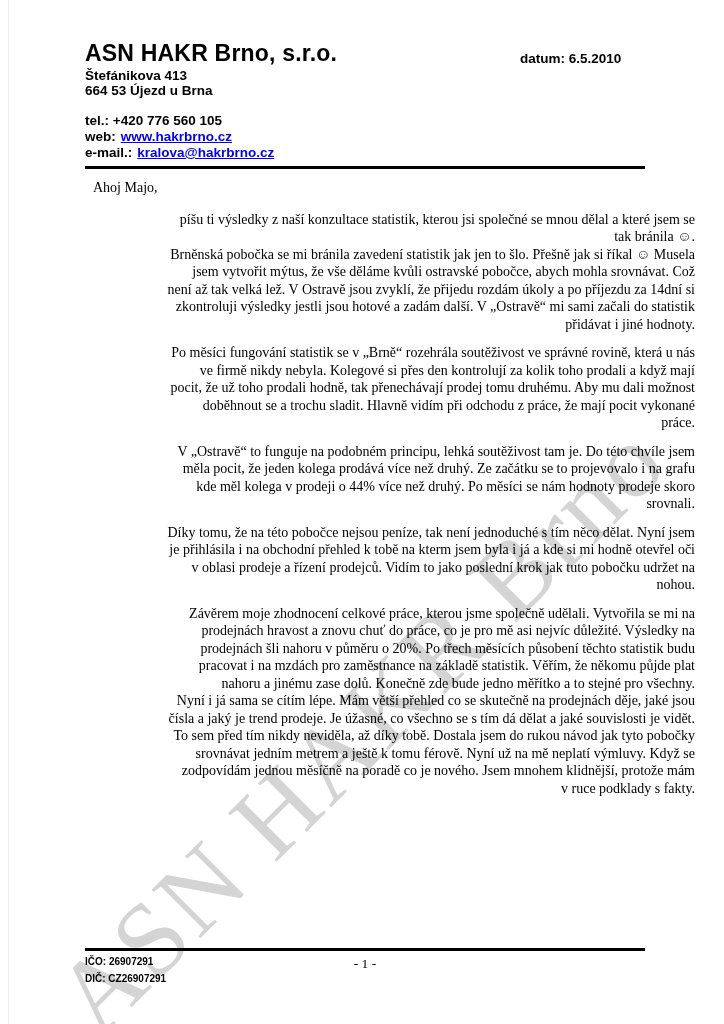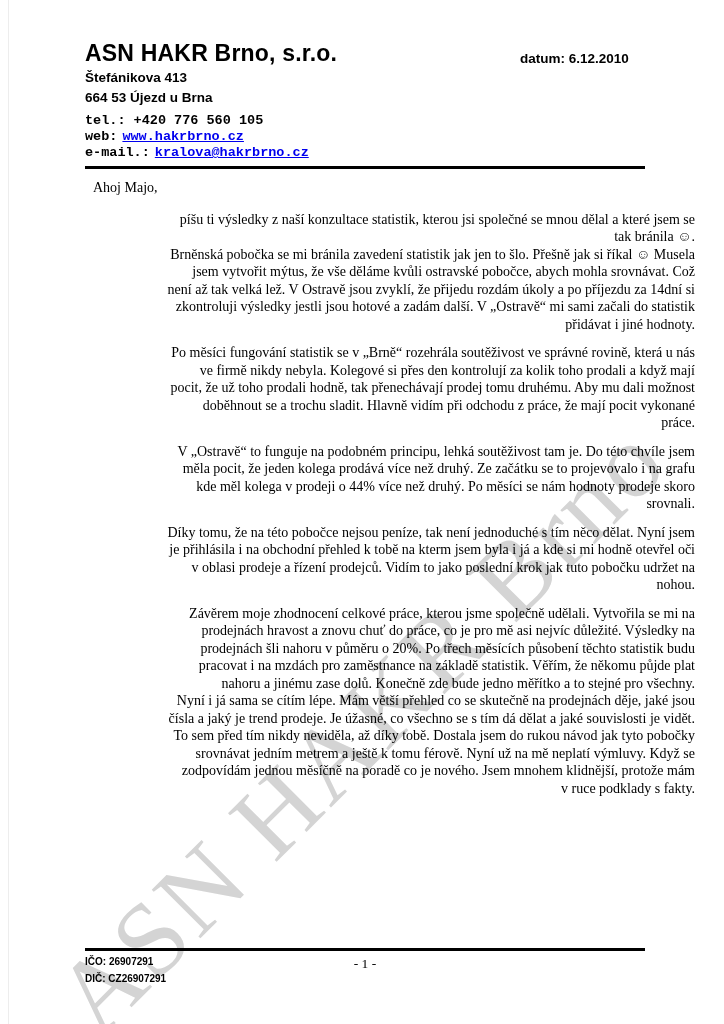--- a/index.html
+++ b/index.html
@@ -39,26 +39,26 @@
     font-weight:bold; font-size:23px; letter-spacing:0.2px;
   }
   .date {
     position:absolute; left:520px; top:51px;
     font-family:"Liberation Sans", sans-serif;
     font-weight:bold; font-size:13.5px;
   }
   .address {
     position:absolute; left:85px; top:68px;
     font-family:"Liberation Sans", sans-serif;
-    font-weight:bold; font-size:13.5px; line-height:20px;
+    font-weight:bold; font-size:13.5px; line-height:15px;
     white-space:pre;
   }
   .contact {
     position:absolute; left:85px; top:113px;
-    font-family:Liberation Mono, monospace;
+    font-family:Liberation Sans, sans-serif;
     font-weight:bold; font-size:13.5px; line-height:16px;
   }
   .contact-line span { margin-right:5px; }
   .contact a { color:#0000ee; font-weight:bold; text-decoration:underline; }
 
   .rule-top    { position:absolute; left:85px; top:166px; width:560px; height:3px; background:#000; }
   .rule-bottom { position:absolute; left:85px; top:948px; width:560px; height:3px; background:#000; }
 
   .letter-body {
     position:absolute; left:85px; top:179px; width:610px;
@@ -83,21 +83,21 @@
 <body>
 
 <div class="page">
   <div class="scan-line"></div>
 
   <div class="watermark">ASN HAKR Brno</div>
 
   <div class="content">
 
     <div class="company">ASN HAKR Brno, s.r.o.</div>
-    <div class="date">datum: 6.12.2010</div>
+    <div class="date">datum: 6.5.2010</div>
     <div class="address">Štefánikova 413
 664 53 Újezd u Brna</div>
 
     <div class="contact">
       <div class="contact-line">tel.: +420 776 560 105</div>
       <div class="contact-line"><span>web:</span><a href="#">www.hakrbrno.cz</a></div>
       <div class="contact-line"><span>e-mail.:</span><a href="#">kralova@hakrbrno.cz</a></div>
     </div>
 
     <div class="rule-top"></div>

